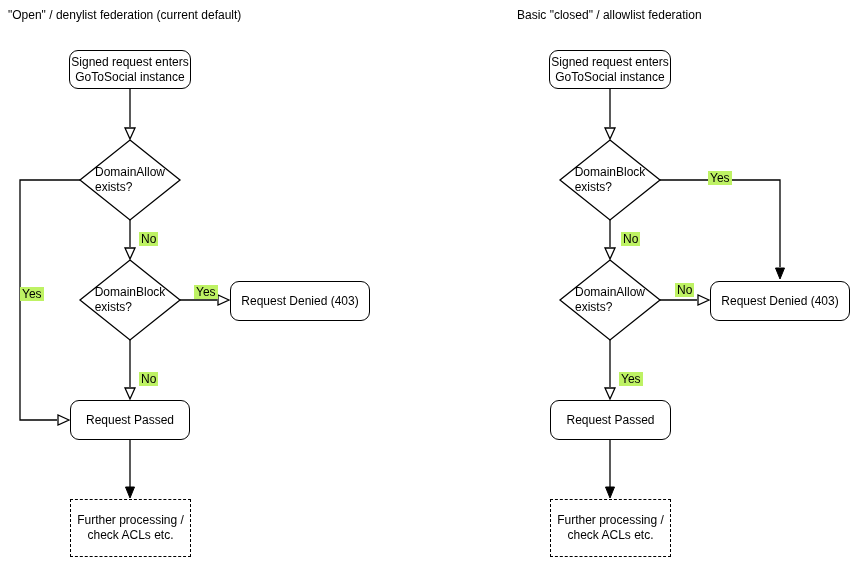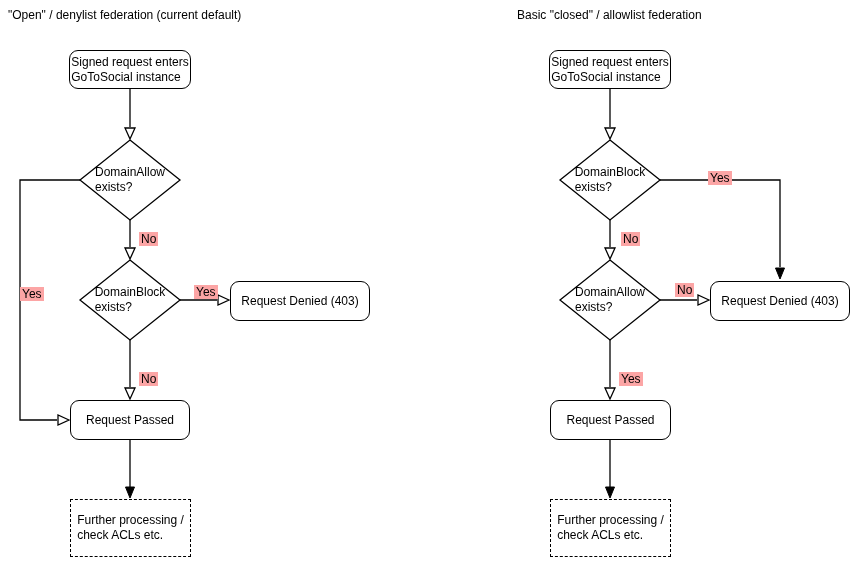--- a/index.html
+++ b/index.html
@@ -15,42 +15,42 @@
   }
   .edges-layer { position: absolute; left: 0; top: 0; z-index: 1; }
   .title { position: absolute; z-index: 3; white-space: nowrap; }
   .node {
     position: absolute;
     z-index: 2;
     box-sizing: border-box;
     display: flex;
     align-items: center;
     justify-content: center;
-    text-align: left;
+    text-align: center;
     white-space: pre-line;
     background: #ffffff;
     border: 1px solid #000000;
     line-height: 1.22;
   }
   .rounded { border-radius: 9px; }
   .dashed { border-style: dashed; }
   .diamond-label {
     position: absolute;
     z-index: 2;
     display: flex;
     align-items: center;
     justify-content: center;
     text-align: left;
     white-space: pre-line;
     line-height: 1.22;
   }
   .edge-label {
     position: absolute;
     z-index: 3;
-    background: #fca5a5;
+    background: #bef264;
     padding: 0 2px;
     white-space: nowrap;
   }
 </style>
 </head>
 <body>
 
 <div class="canvas">
 
   <svg class="edges-layer" width="851" height="561" viewBox="0 0 851 561">

